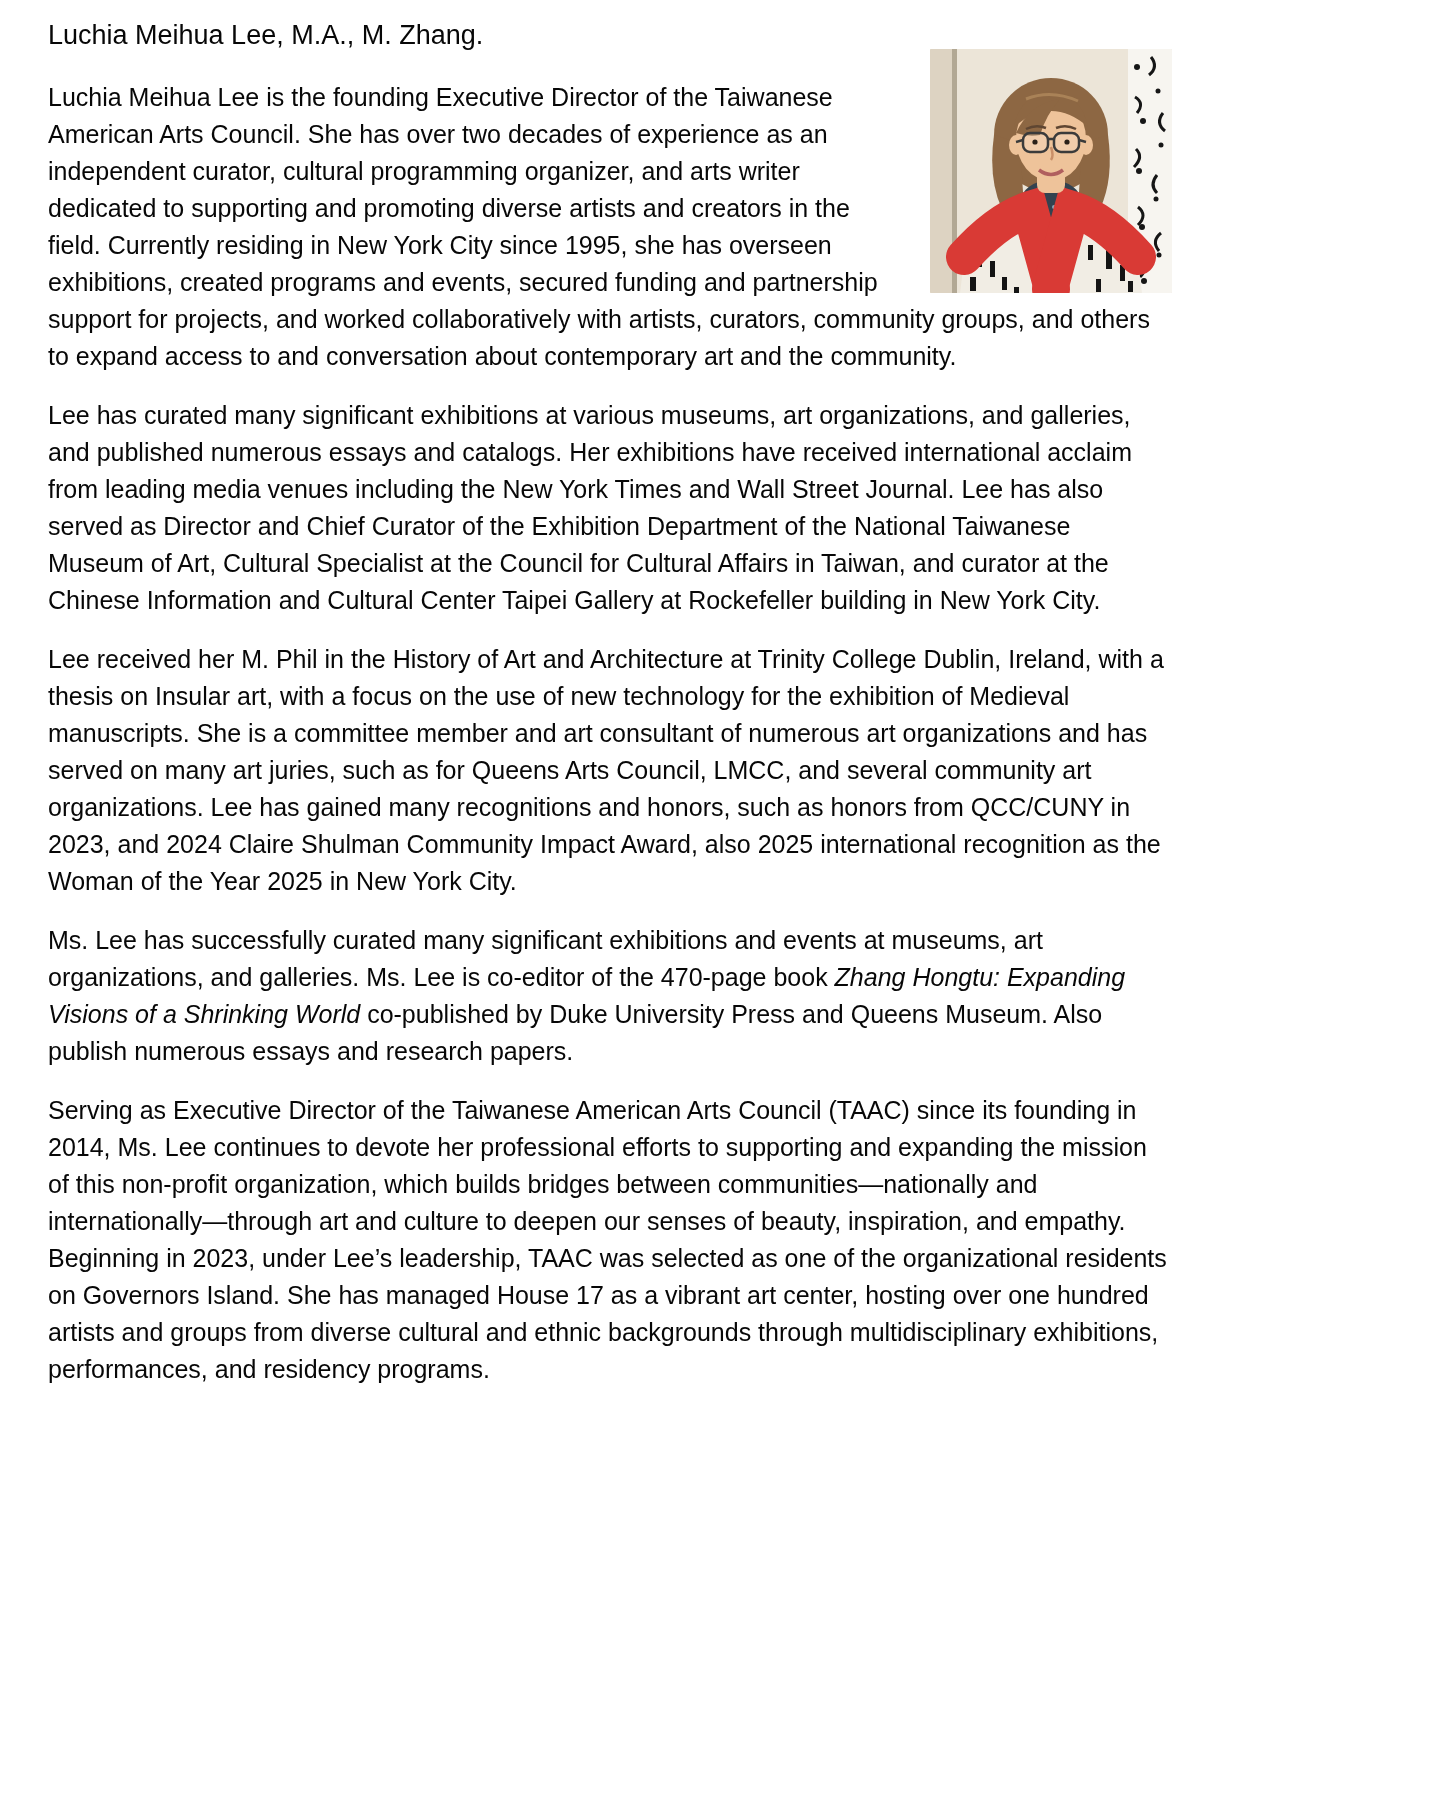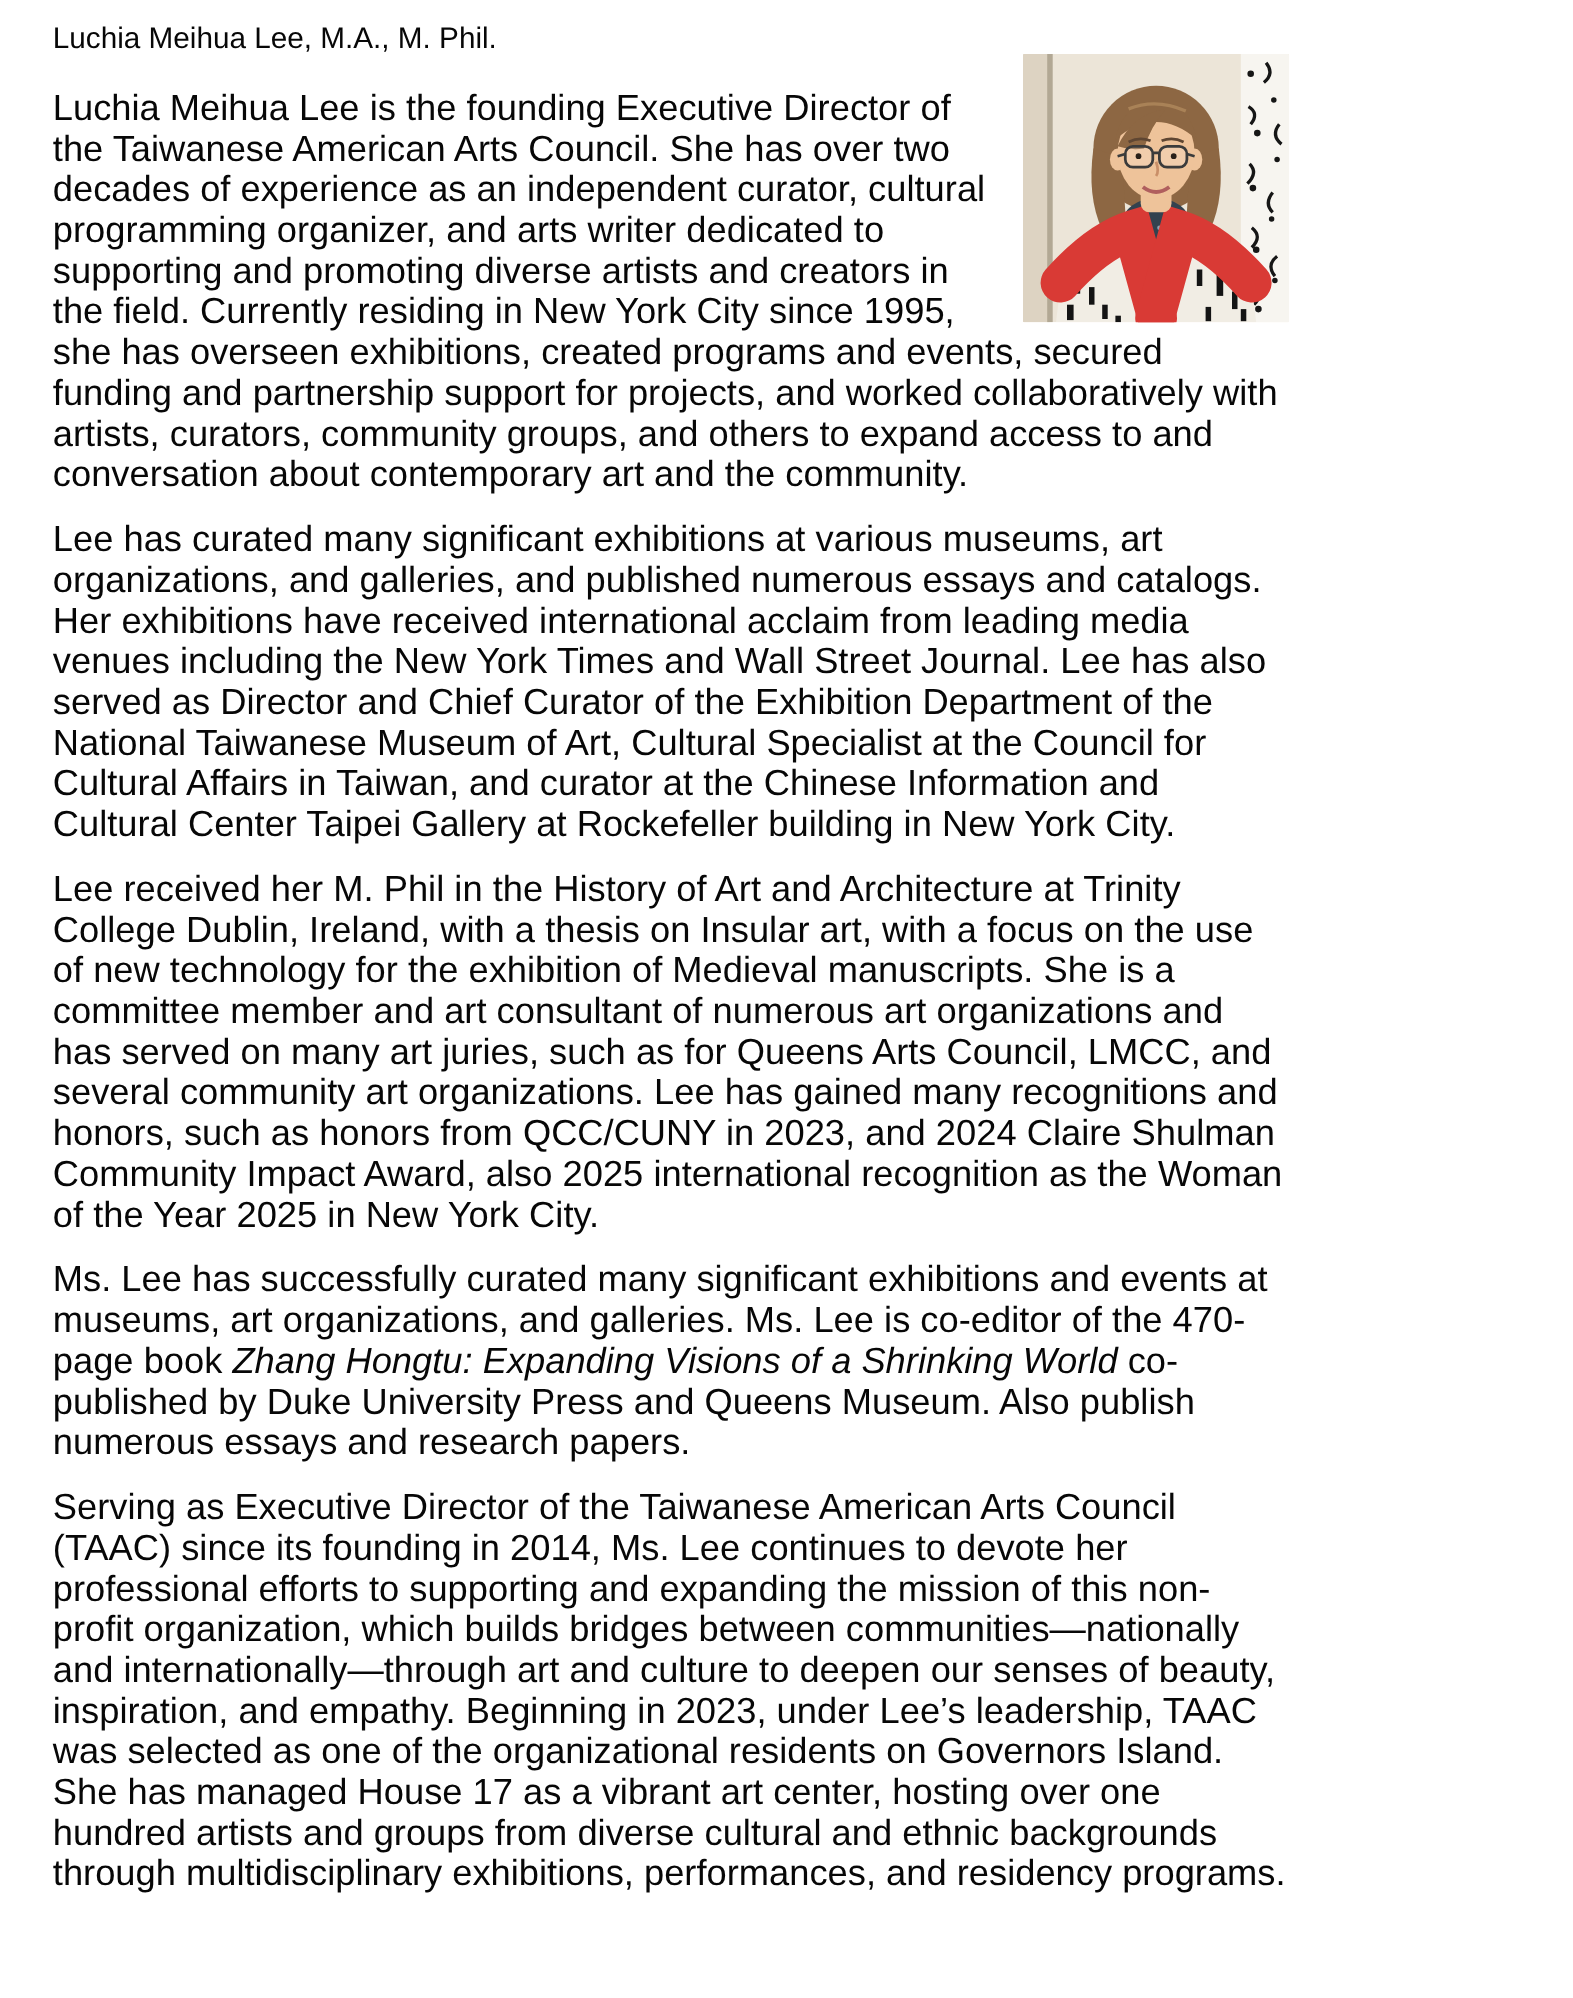--- a/index.html
+++ b/index.html
@@ -14,21 +14,21 @@
     overflow: hidden;
   }
   .doc-title {
     font-size: 27px;
     line-height: 1.3;
     font-weight: 400;
     margin: 0 0 26px 0;
   }
   .doc-title .name { font-weight: 400; }
   .body-p {
-    font-size: 33px;
+    font-size: 25px;
     line-height: 37px;
     margin: 0 0 22px 0;
     text-align: left;
   }
   .photo-float {
     float: right;
     width: 242px;
     height: 244px;
     margin: -30px 0 4px 24px;
     display: block;
@@ -41,21 +41,21 @@
     margin: 30px 0 0 0;
   }
   .email-link { color: #0563c1; text-decoration: underline; cursor: pointer; }
   .phone-text { margin-left: 30px; }
 </style>
 </head>
 <body>
 
 <div class="page">
 
-  <h1 class="doc-title"><span class="name">Luchia Meihua Lee</span><span>, M.A., M. Phil.</span></h1>
+  <h1 class="doc-title"><span class="name">Luchia Meihua Lee</span><span>, M.A., M. Zhang.</span></h1>
 
   <p class="body-p">
     <span class="photo-float">
       <svg width="242" height="244" viewBox="0 0 242 244" role="img" aria-label="portrait photo">
 
         <rect width="242" height="244" fill="#ece5d8"></rect>
         <rect x="0" width="24" height="244" fill="#ddd3c2"></rect>
         <rect x="22" width="5" height="244" fill="#b2a894"></rect>
 
         <rect x="198" width="44" height="244" fill="#f7f5f0"></rect>

